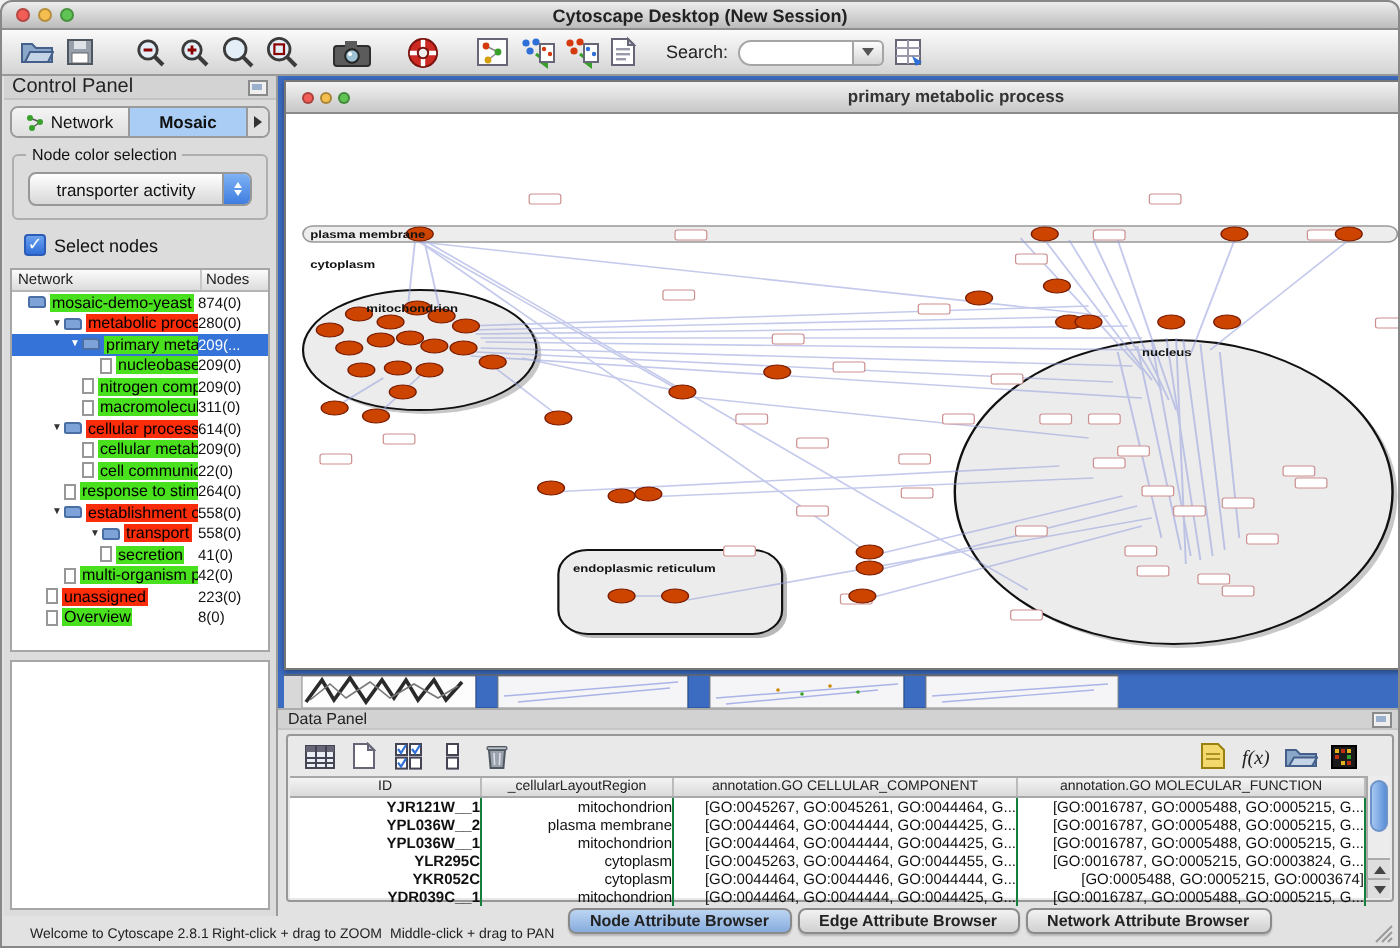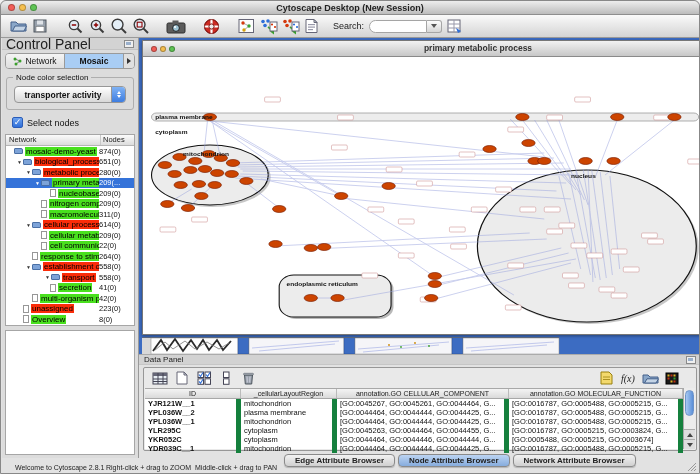--- a/index.html
+++ b/index.html
@@ -22,36 +22,36 @@
   .search-label{font-size:9px;color:#222;margin-left:9px;}
   .search-wrap{display:flex;align-items:center;margin-left:3px;}
   .search-input{width:58px;height:13px;border:1px solid #a5a5a5;border-radius:7px 0 0 7px;
     font-size:8px;padding:0 5px;background:#fff;outline:none;font-family:"Liberation Sans",sans-serif;}
   .search-drop{width:15px;height:13px;border:1px solid #a5a5a5;border-left:none;border-radius:0 3px 3px 0;
     background:linear-gradient(#fdfdfd,#d5d5d5);display:flex;align-items:center;justify-content:center;}
   .caret-down{width:0;height:0;border-left:3px solid transparent;border-right:3px solid transparent;border-top:4px solid #555;}
   
   .control-panel{position:absolute;left:1px;top:37px;width:137px;height:420px;background:#dcdcdc;
     border-right:1px solid #9a9a9a;display:flex;flex-direction:column;}
-  .cp-header{height:12px;display:flex;align-items:center;padding:0 4px;font-size:14px;color:#222;
+  .cp-header{height:12px;display:flex;align-items:center;padding:0 4px;font-size:10px;color:#222;
     background:#d3d3d3;border-bottom:1px solid #c3c3c3;flex:none;}
   .float-icon{margin-left:auto;width:10px;height:8px;border:1px solid #8a8a8a;background:#efefef;position:relative;}
   .float-icon::after{content:"";position:absolute;left:1px;top:1px;width:5px;height:3px;background:#9ab0cc;}
   .cp-tabs{display:flex;align-items:stretch;margin:3px 3px 0;height:16px;border:1px solid #9a9a9a;
     border-radius:4px;background:#e8e8e8;overflow:hidden;flex:none;}
   .cptab{flex:1;display:flex;align-items:center;justify-content:center;gap:3px;font-size:8.5px;color:#111;}
   .cptab.net{border-right:1px solid #9a9a9a;background:linear-gradient(#f4f4f4,#dedede);}
   .cptab.sel{background:#a9cdf4;font-weight:bold;}
   .cptab-arrow{width:11px;display:flex;align-items:center;justify-content:center;border-left:1px solid #9a9a9a;background:#e0e0e0;}
   .tri-right{width:0;height:0;border-top:3px solid transparent;border-bottom:3px solid transparent;border-left:4px solid #333;}
   .groupbox{position:relative;margin:8px 4px 0;border:1px solid #aeaeae;border-radius:3px;height:33px;flex:none;}
   .gtitle{position:absolute;top:-5px;left:6px;background:#dcdcdc;padding:0 3px;font-size:8px;color:#111;}
   .combo{position:absolute;left:7px;right:7px;top:8px;height:17px;border:1px solid #979797;border-radius:4px;
     background:linear-gradient(#ffffff,#d8d8d8);display:flex;align-items:center;}
-  .cval{flex:1;text-align:center;font-size:8.5px;color:#111;font-weight:bold;}
+  .cval{flex:1;text-align:center;font-size:8.5px;color:#111;}
   .cbtns{width:14px;align-self:stretch;background:linear-gradient(#7fb2f4,#3e7de0);border-left:1px solid #979797;
     border-radius:0 3px 3px 0;display:flex;flex-direction:column;align-items:center;justify-content:center;gap:1px;}
   .tri-up{width:0;height:0;border-left:2.5px solid transparent;border-right:2.5px solid transparent;border-bottom:3px solid #fff;}
   .tri-dn{width:0;height:0;border-left:2.5px solid transparent;border-right:2.5px solid transparent;border-top:3px solid #fff;}
   .cp-check{display:flex;align-items:center;gap:4px;margin:7px 0 0 10px;flex:none;}
   .checkbox{width:11px;height:11px;border-radius:2px;background:linear-gradient(#6ca1ef,#2f6fd8);
     border:1px solid #2a5cb8;color:#fff;font-size:9px;line-height:9px;text-align:center;}
   .cp-check .lbl{font-size:9px;color:#111;}
   .tree-wrap{margin:6px 3px 0;height:192px;background:#fff;border:1px solid #a6a6a6;
     display:flex;flex-direction:column;overflow:hidden;flex:none;}
@@ -91,21 +91,21 @@
   .dp-box{position:absolute;left:4px;top:13px;right:4px;height:84px;background:#e9e9e9;
     border:1px solid #979797;border-radius:2px;}
   .dp-toolbar{height:20px;display:flex;align-items:center;gap:4px;padding:0 7px;}
   .dpbtn{width:18px;height:16px;display:flex;align-items:center;justify-content:center;}
   .dp-right{margin-left:auto;display:flex;gap:4px;margin-right:8px;}
   .dp-table{position:absolute;left:1px;right:13px;top:20px;bottom:1px;background:#fff;border-top:1px solid #a8a8a8;}
   .dthead{display:flex;height:10px;background:linear-gradient(#f4f4f4,#dadada);border-bottom:1px solid #a8a8a8;
     color:#222;font-size:7px;}
   .dth{border-right:1px solid #bbb;text-align:center;line-height:10px;overflow:hidden;white-space:nowrap;}
   .dtr{display:flex;height:9px;line-height:9px;font-size:7.5px;color:#111;white-space:nowrap;}
-  .dtd{border-right:5px solid #15803d;padding-left:3px;overflow:hidden;}
+  .dtd{border-right:1px solid #15803d;padding-left:3px;overflow:hidden;text-align:right;}
   .dtd.id{font-weight:bold;}
   .dp-scroll{position:absolute;right:1px;top:20px;bottom:1px;width:12px;background:#ececec;border-left:1px solid #a8a8a8;}
   .dthumb{position:absolute;left:1px;right:1px;top:2px;height:26px;border-radius:5px;
     background:linear-gradient(90deg,#a6c8f2,#5b8fd8);border:1px solid #6d93c9;}
   .dsbtn{position:absolute;left:0;right:0;height:10px;background:#dedede;border-top:1px solid #ababab;
     display:flex;align-items:center;justify-content:center;}
   .dsbtn.up{bottom:10px;}
   .dsbtn.dn{bottom:0;}
   .tri-up-s{width:0;height:0;border-left:3px solid transparent;border-right:3px solid transparent;border-bottom:4px solid #444;}
   .tri-dn-s{width:0;height:0;border-left:3px solid transparent;border-right:3px solid transparent;border-top:4px solid #444;}
@@ -297,26 +297,20 @@
       <div class="tree-head">
         <span class="th1">Network</span>
         <span class="th2">Nodes</span>
       </div>
       <div class="tree-rows" id="tree-rows">
           <div class="tree-row" style="padding-left: 1px;">
             <span class="arrow"></span>
             <span class="ticon folder"></span>
             <span class="tlabel green">mosaic-demo-yeast</span>
             <span class="tcount">874(0)</span>
-          </div>
-          <div class="tree-row" style="padding-left: 10px;">
-            <span class="arrow">▼</span>
-            <span class="ticon folder"></span>
-            <span class="tlabel red">biological_process</span>
-            <span class="tcount">651(0)</span>
           </div>
           <div class="tree-row" style="padding-left: 19px;">
             <span class="arrow">▼</span>
             <span class="ticon folder"></span>
             <span class="tlabel red">metabolic process</span>
             <span class="tcount">280(0)</span>
           </div>
           <div class="tree-row sel" style="padding-left: 28px;">
             <span class="arrow">▼</span>
             <span class="ticon folder"></span>
@@ -726,22 +720,22 @@
         <div class="dthumb"></div>
         <div class="dsbtn up">
             <span class="tri-up-s"></span>
           </div>
         <div class="dsbtn dn">
             <span class="tri-dn-s"></span>
           </div>
       </div>
     </div>
     <div class="dp-tabs" id="dp-tabs">
+        <div class="dtab sel">Node Attribute Browser</div>
         <div class="dtab">Edge Attribute Browser</div>
-        <div class="dtab sel">Node Attribute Browser</div>
         <div class="dtab">Network Attribute Browser</div>
       </div>
   </div>
 
   <div class="statusbar">
     <span class="st1">Welcome to Cytoscape 2.8.1</span>
     <span class="st2">Right-click + drag to ZOOM</span>
     <span class="st3">Middle-click + drag to PAN</span>
     <svg class="grip" width="10" height="10">
       <line x1="1" y1="9" x2="9" y2="1" stroke="#999" stroke-width="1"></line>

